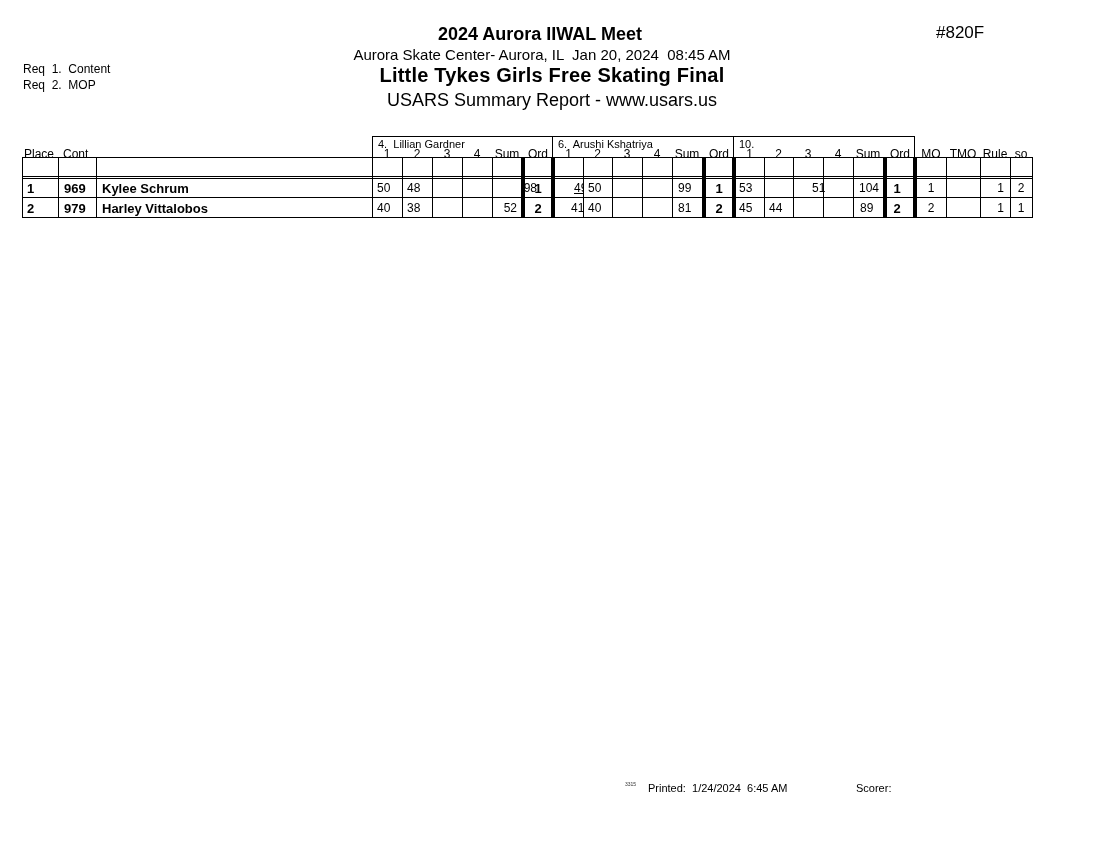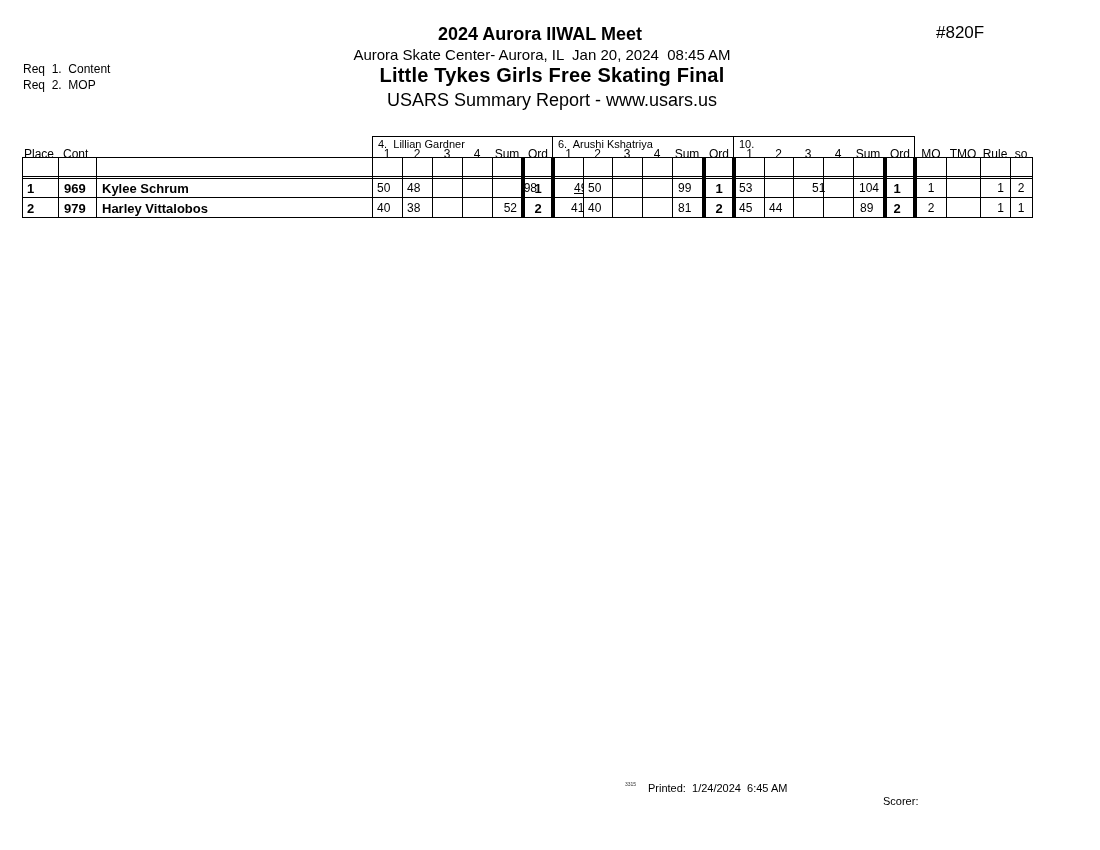--- a/index.html
+++ b/index.html
@@ -234,13 +234,13 @@
   <div class="cell r2 ctr bold" style="left:886px;width:22px;">2</div>
 
   <div class="cell r2 ctr" style="left:916px;width:30px;">2</div>
   <div class="cell r2 ctr" style="left:946px;width:34px;"></div>
   <div class="cell r2 rgt" style="left:980px;width:30px;padding-right:6px;">1</div>
   <div class="cell r2 ctr" style="left:1010px;width:22px;">1</div>
 </div>
 
 <div class="abs footer-code">3315</div>
 <div class="abs footer" style="left:648px;">Printed:  1/24/2024  6:45 AM</div>
-<div class="abs footer" style="left:883px;margin-top:13px;">Scorer:</div>
+<div class="abs footer" style="left:856px;">Scorer:</div>
 
 </body></html>

